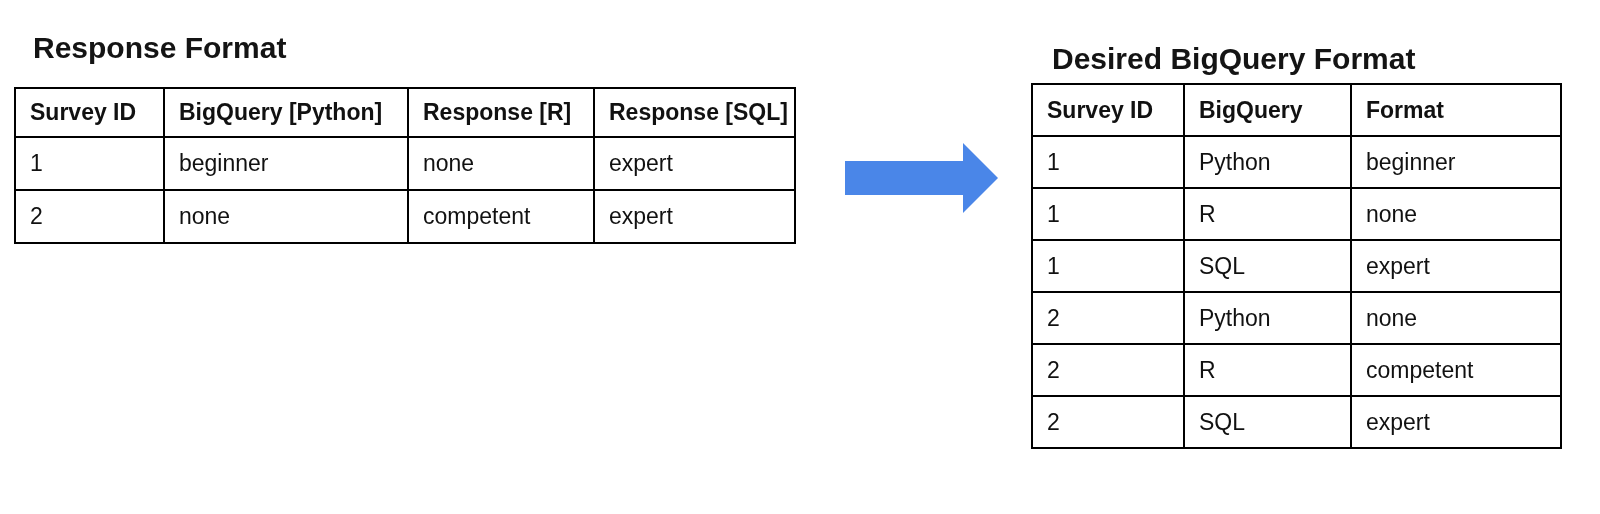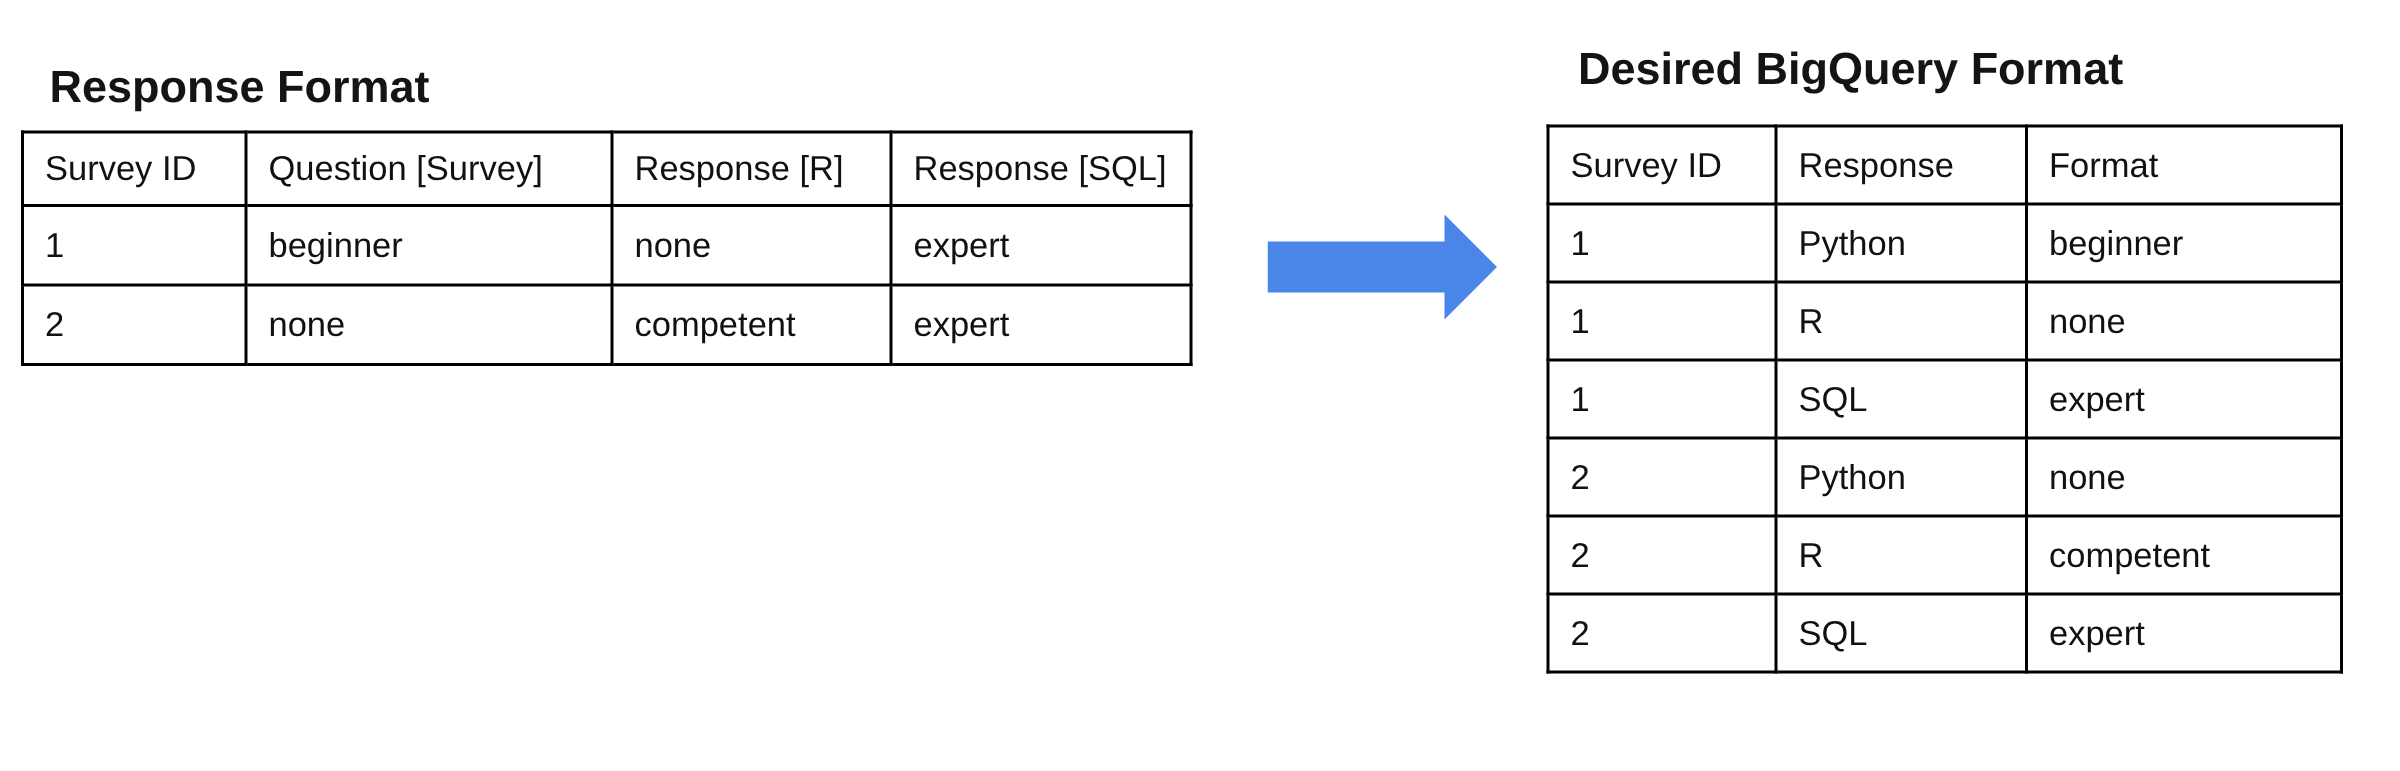--- a/index.html
+++ b/index.html
@@ -17,40 +17,40 @@
     color: #111111;
   }
   .panel-title {
     position: absolute;
     font-size: 30px;
     font-weight: 700;
     line-height: 30px;
     color: #141414;
     white-space: nowrap;
   }
-  #left-title  { left: 33px;   top: 44px; }
-  #right-title { left: 1052px; top: 32px; }
+  #left-title  { left: 33px;   top: 33px; }
+  #right-title { left: 1052px; top: 44px; }
 
   table.tbl {
     position: absolute;
     border-collapse: collapse;
     table-layout: fixed;
     background: #ffffff;
   }
   table.tbl th, table.tbl td {
     border: 2px solid #000000;
     padding: 0 6px 0 14px;
     text-align: left;
     vertical-align: middle;
     font-size: 23px;
     color: #111111;
     overflow: hidden;
     white-space: nowrap;
   }
-  table.tbl th { font-weight: 400; border-radius: 19px; }
+  table.tbl th { font-weight: 700; border-radius: 19px; }
 
   #left-table  { left: 14px;   top: 87px; }
   #left-table th { height: 47px; }
   #left-table td { height: 51px; }
 
   #right-table { left: 1031px; top: 83px; }
   #right-table th { height: 50px; }
   #right-table td { height: 50px; }
 
   .arrow-wrap {
@@ -72,21 +72,21 @@
   <table id="left-table" class="tbl">
     <colgroup>
       <col style="width:149px">
       <col style="width:244px">
       <col style="width:186px">
       <col style="width:200px">
     </colgroup>
     <thead>
       <tr>
         <th>Survey ID</th>
-        <th>Question [Survey]</th>
+        <th>BigQuery [Python]</th>
         <th>Response [R]</th>
         <th>Response [SQL]</th>
       </tr>
     </thead>
     <tbody>
       <tr>
         <td>1</td>
         <td>beginner</td>
         <td>none</td>
         <td>expert</td>
@@ -110,21 +110,21 @@
 
   <table id="right-table" class="tbl">
     <colgroup>
       <col style="width:152px">
       <col style="width:167px">
       <col style="width:210px">
     </colgroup>
     <thead>
       <tr>
         <th>Survey ID</th>
-        <th>Response</th>
+        <th>BigQuery</th>
         <th>Format</th>
       </tr>
     </thead>
     <tbody>
       <tr>
         <td>1</td>
         <td>Python</td>
         <td>beginner</td>
       </tr>
       <tr>

